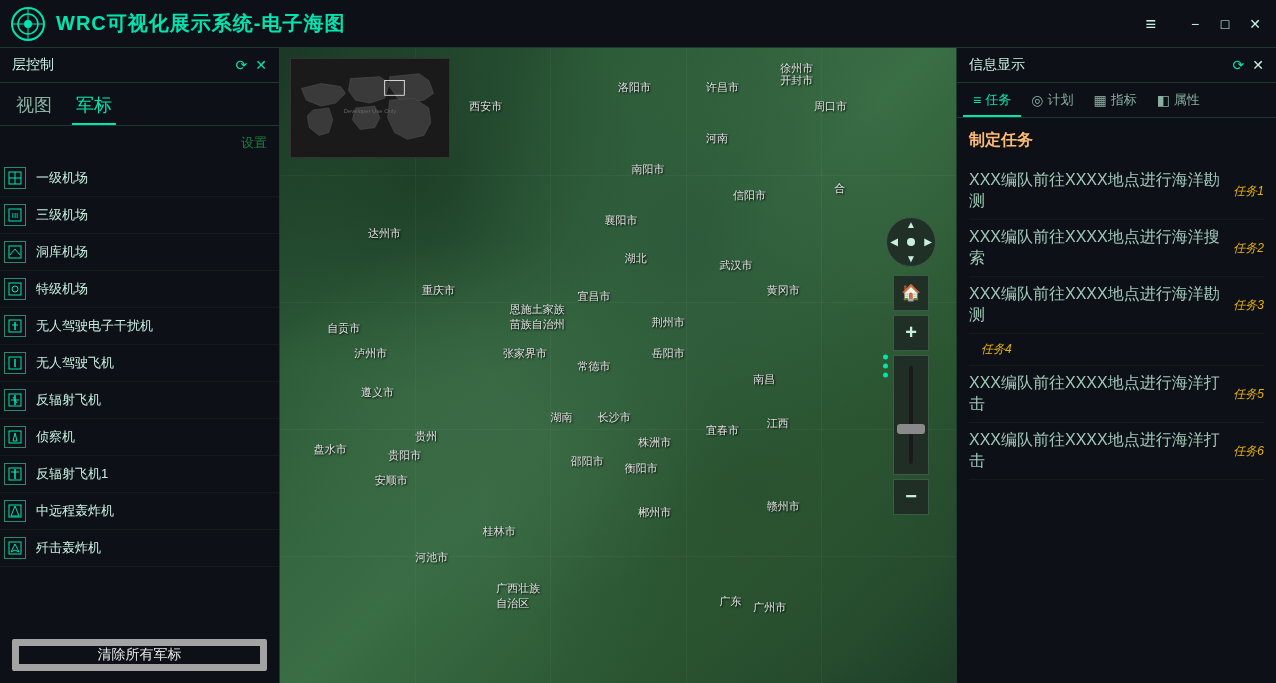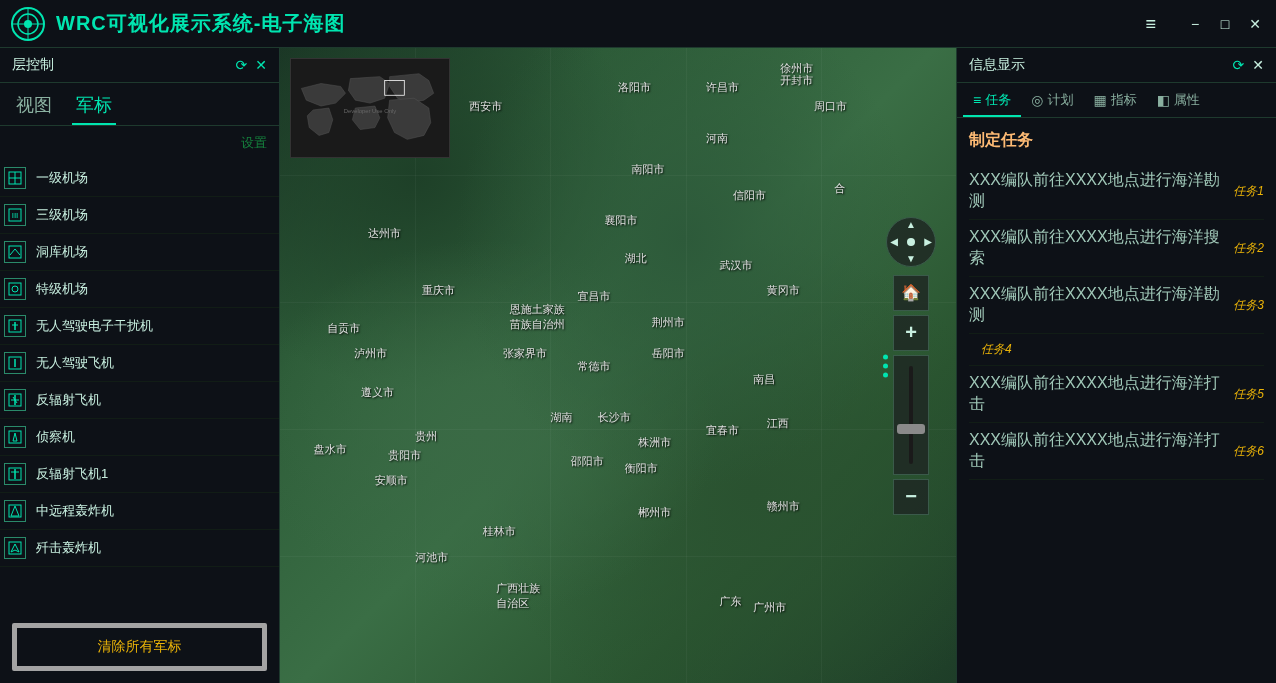--- a/index.html
+++ b/index.html
@@ -172,24 +172,23 @@
       background: #0d1117;
     }
     .layer-item .item-label {
       color: #c8f0e0;
       font-size: 13px;
     }
 
     
     #clear-btn {
       margin: 12px;
-      padding: 10px;
       background: transparent;
-      border: 5px solid #a3a3a3;
-      color: #eab308;
+      border: 7px solid #a3a3a3;
+      color: #e5e5e5;
       font-size: 14px;
       font-family: inherit;
       cursor: pointer;
       text-align: center;
       border-radius: 2px;
     }
 
     
     #map-area {
       flex: 1;

